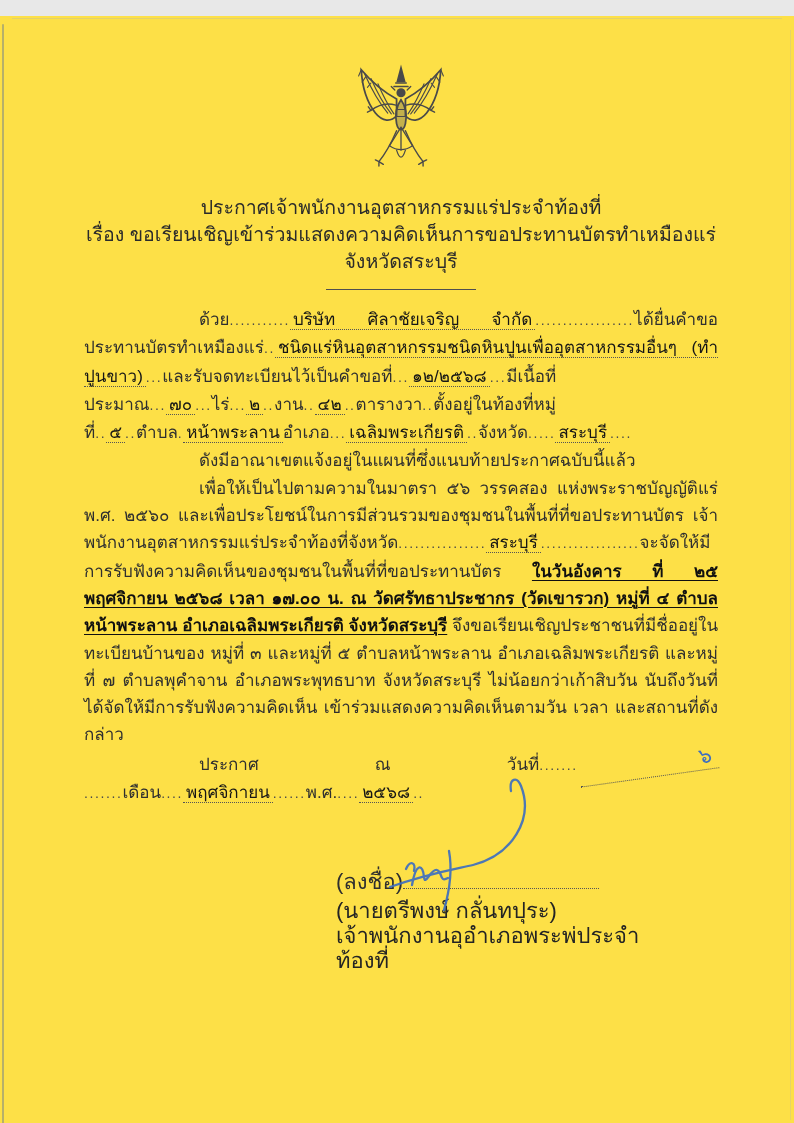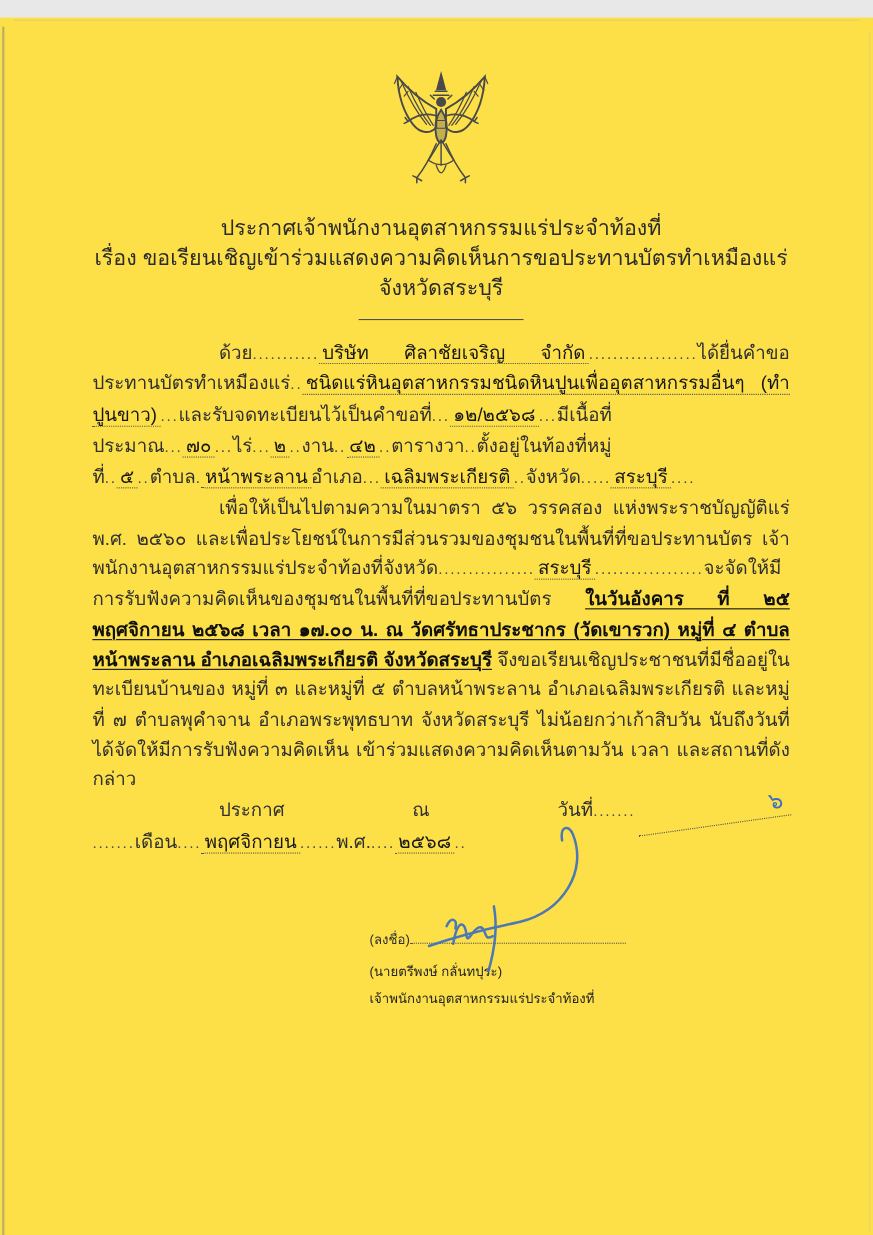--- a/index.html
+++ b/index.html
@@ -42,21 +42,21 @@
   .seg-fb{
     color:#3f6fbf;border-bottom:1.2px dotted #555;padding:0 6px;
     font-size:21px;display:inline-block;transform:rotate(-8deg) translateY(1px);
   }
 
   .date-line{
     margin:10px 0 0 168px;
     font-size:17px;line-height:27px;text-align:left;text-indent:0;
   }
 
-  .sig-block{position:relative;margin-top:62px;margin-left:252px;width:340px;font-size:12px;line-height:25px;}
+  .sig-block{position:relative;margin-top:62px;margin-left:252px;width:340px;font-size:22px;line-height:25px;}
   .sig-row{white-space:nowrap;}
   .sig-dots{display:inline-block;width:196px;border-bottom:1.6px dotted #555;height:14px;}
   .sig-name,.sig-title{text-align:left;color:#242424;}
   .sig-name{margin-top:4px;}
   .signature-svg{position:absolute;left:24px;top:-102px;pointer-events:none;}
 </style>
 </head>
 <body>
 
 <div class="page">
@@ -107,35 +107,36 @@
     <div class="title-block">
       <div>ประกาศเจ้าพนักงานอุตสาหกรรมแร่ประจำท้องที่</div>
       <div>เรื่อง ขอเรียนเชิญเข้าร่วมแสดงความคิดเห็นการขอประทานบัตรทำเหมืองแร่</div>
       <div>จังหวัดสระบุรี</div>
     </div>
 
     <div class="divider"></div>
 
     <p class="body-par first"><span class="seg-p">ด้วย</span><span class="seg-d">...........</span><span class="seg-f">บริษัท ศิลาชัยเจริญ จำกัด</span><span class="seg-d">..................</span><span class="seg-p">ได้ยื่นคำขอประทานบัตรทำเหมืองแร่</span><span class="seg-d">..</span><span class="seg-f">ชนิดแร่หินอุตสาหกรรมชนิดหินปูนเพื่ออุตสาหกรรมอื่นๆ (ทำปูนขาว)</span><span class="seg-d">...</span><span class="seg-p">และรับจดทะเบียนไว้เป็นคำขอที่</span><span class="seg-d">...</span><span class="seg-f">๑๒/๒๕๖๘</span><span class="seg-d">...</span><span class="seg-p">มีเนื้อที่ประมาณ</span><span class="seg-d">...</span><span class="seg-f">๗๐</span><span class="seg-d">...</span><span class="seg-p">ไร่</span><span class="seg-d">...</span><span class="seg-f">๒</span><span class="seg-d">..</span><span class="seg-p">งาน</span><span class="seg-d">..</span><span class="seg-f">๔๒</span><span class="seg-d">..</span><span class="seg-p">ตารางวา</span><span class="seg-d">..</span><span class="seg-p">ตั้งอยู่ในท้องที่หมู่ที่</span><span class="seg-d">..</span><span class="seg-f">๕</span><span class="seg-d">..</span><span class="seg-p">ตำบล</span><span class="seg-d">.</span><span class="seg-f">หน้าพระลาน</span><span class="seg-p">อำเภอ</span><span class="seg-d">...</span><span class="seg-f">เฉลิมพระเกียรติ</span><span class="seg-d">..</span><span class="seg-p">จังหวัด</span><span class="seg-d">.....</span><span class="seg-f">สระบุรี</span><span class="seg-d">....</span></p>
 
+    <p class="body-par">ดังมีอาณาเขตแจ้งอยู่ในแผนที่ซึ่งแนบท้ายประกาศฉบับนี้แล้ว</p>
 
     <p class="body-par"><span class="seg-p">เพื่อให้เป็นไปตามความในมาตรา ๕๖ วรรคสอง แห่งพระราชบัญญัติแร่ พ.ศ. ๒๕๖๐ และเพื่อประโยชน์ในการมีส่วนรวมของชุมชนในพื้นที่ที่ขอประทานบัตร เจ้าพนักงานอุตสาหกรรมแร่ประจำท้องที่จังหวัด</span><span class="seg-d">................</span><span class="seg-f">สระบุรี</span><span class="seg-d">..................</span><span class="seg-p">จะจัดให้มีการรับฟังความคิดเห็นของชุมชนในพื้นที่ที่ขอประทานบัตร </span><span class="seg-b">ในวันอังคาร ที่ ๒๕ พฤศจิกายน ๒๕๖๘ เวลา ๑๗.๐๐ น. ณ วัดศรัทธาประชากร (วัดเขารวก) หมู่ที่ ๔ ตำบลหน้าพระลาน อำเภอเฉลิมพระเกียรติ จังหวัดสระบุรี</span><span class="seg-p"> จึงขอเรียนเชิญประชาชนที่มีชื่ออยู่ในทะเบียนบ้านของ หมู่ที่ ๓ และหมู่ที่ ๕ ตำบลหน้าพระลาน อำเภอเฉลิมพระเกียรติ และหมู่ที่ ๗ ตำบลพุคำจาน อำเภอพระพุทธบาท จังหวัดสระบุรี ไม่น้อยกว่าเก้าสิบวัน นับถึงวันที่ได้จัดให้มีการรับฟังความคิดเห็น เข้าร่วมแสดงความคิดเห็นตามวัน เวลา และสถานที่ดังกล่าว</span></p>
 
     <p class="body-par date-line"><span class="seg-p">ประกาศ ณ วันที่</span><span class="seg-d">.......</span><span class="seg-fb">๖</span><span class="seg-d">.......</span><span class="seg-p">เดือน</span><span class="seg-d">....</span><span class="seg-f">พฤศจิกายน</span><span class="seg-d">......</span><span class="seg-p">พ.ศ.</span><span class="seg-d">....</span><span class="seg-f">๒๕๖๘</span><span class="seg-d">..</span></p>
 
     <div class="sig-block">
       <svg class="signature-svg" width="220" height="145" viewBox="0 0 220 145">
         <g fill="none" stroke="#3f6fbf" stroke-width="2.3" stroke-linecap="round" opacity="0.92">
           <path d="M30,120 C70,106 96,102 113,98 C152,88 174,52 161,19 C157,9 149,11 151,24"></path>
           <path d="M52,118 C56,95 63,97 64,110 C65,120 71,101 77,103 C83,105 79,116 88,111"></path>
           <path d="M46,102 C50,93 56,95 54,104"></path>
           <path d="M89,84 C92,100 90,122 84,143"></path>
         </g>
       </svg>
       <div class="sig-row">
         <span>(ลงชื่อ)</span><span class="sig-dots"></span>
       </div>
       <div class="sig-name">(นายตรีพงษ์ กลั่นทปุระ)</div>
-      <div class="sig-title">เจ้าพนักงานอุตสาหกรรมแร่ประจำท้องที่</div>
+      <div class="sig-title">เจ้าพนักงานอุอำเภอพระพ่ประจำท้องที่</div>
     </div>
 
   </div>
 </div>
 
 </body></html>

